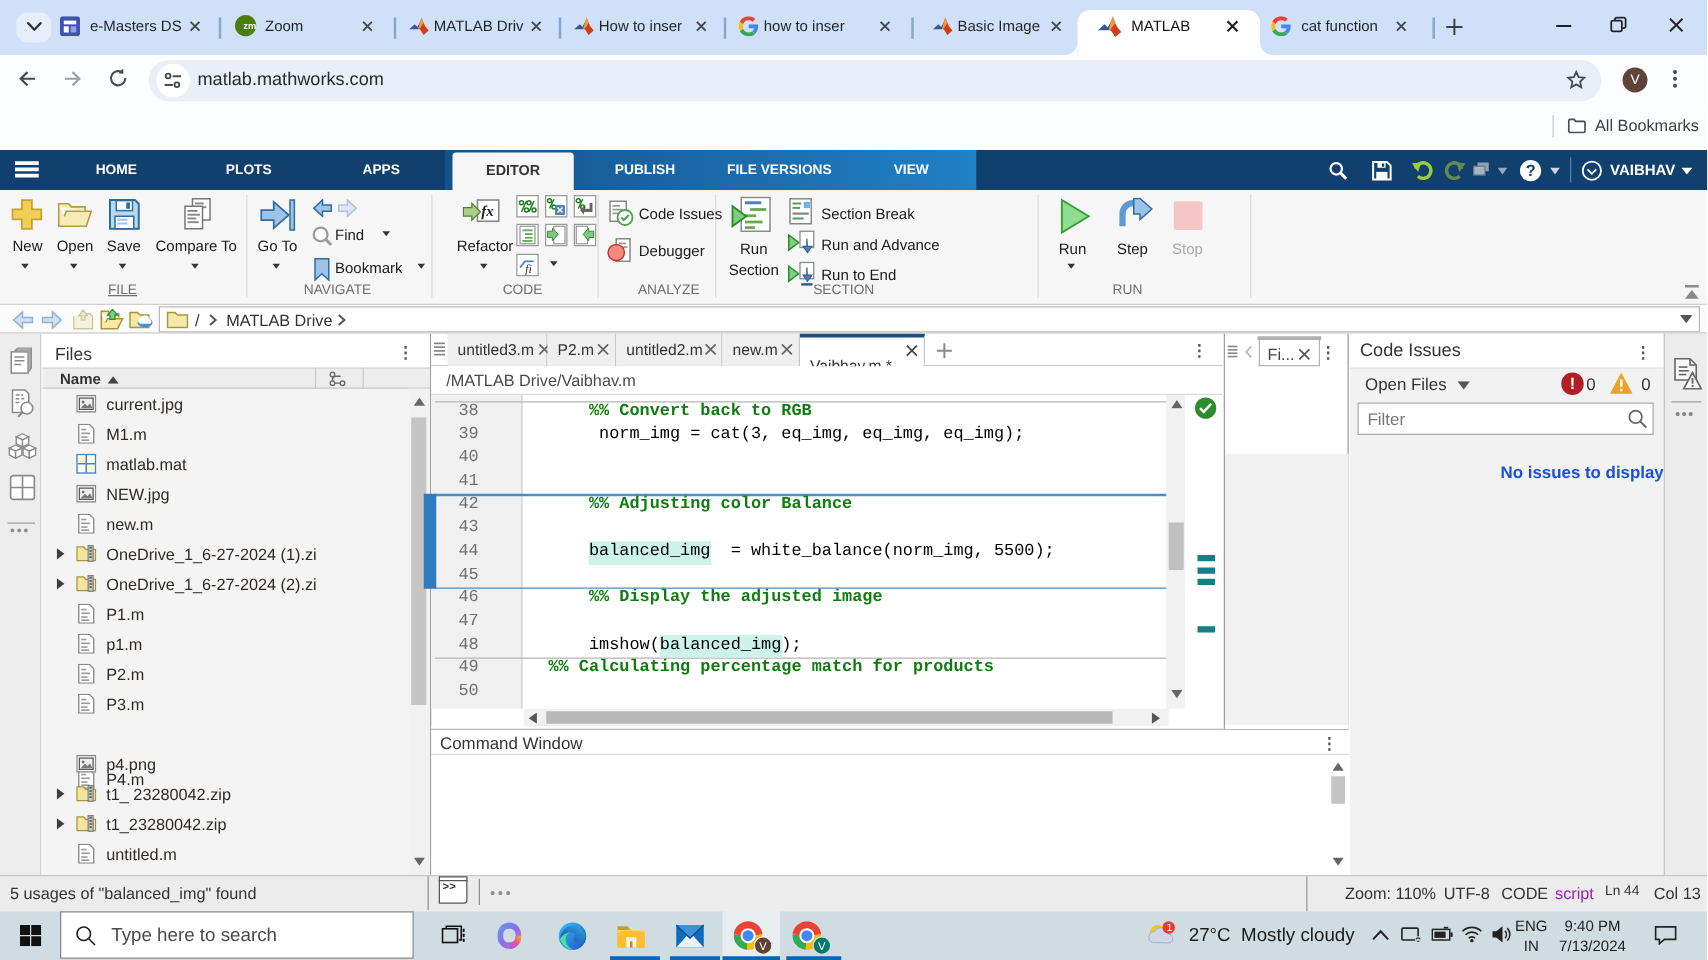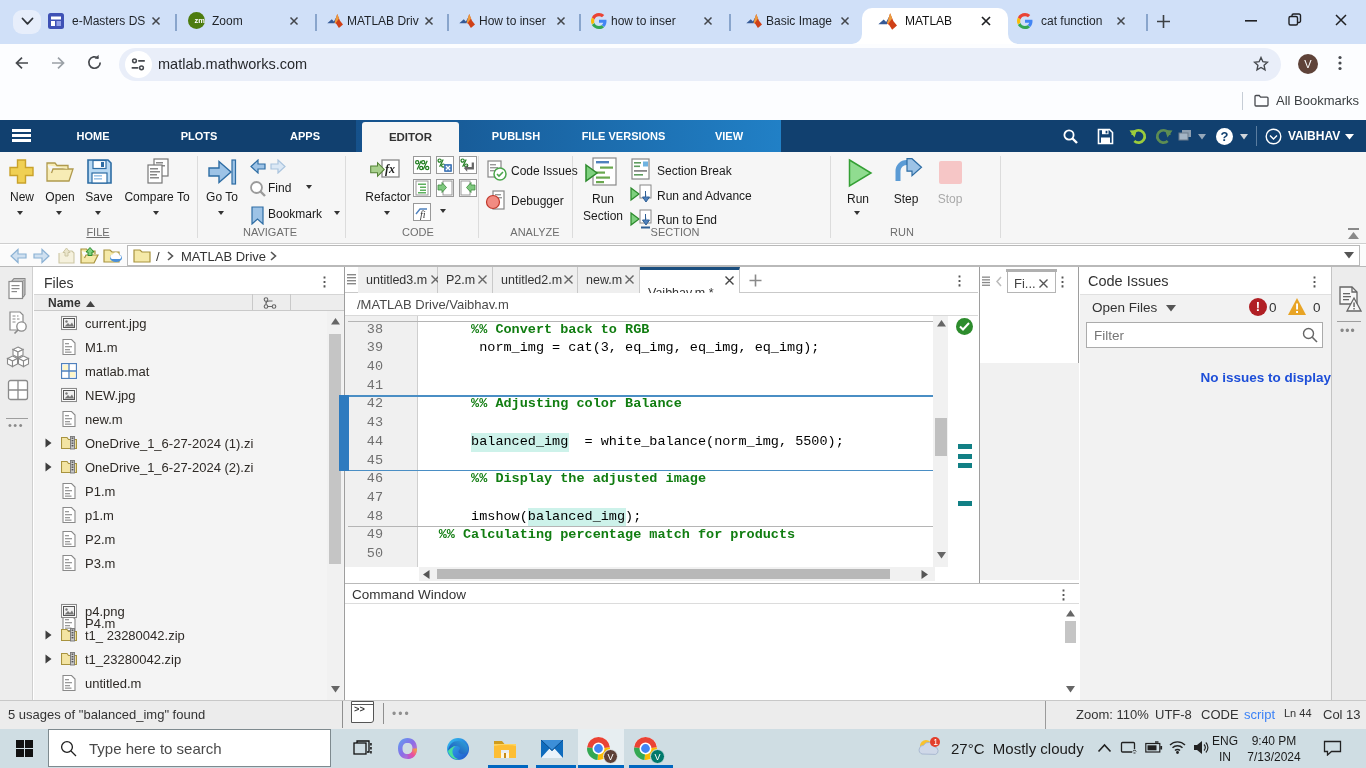--- a/index.html
+++ b/index.html
@@ -870,21 +870,21 @@
   <div class="abs" style="left:1045px;top:701px;width:1px;height:28px;background:#9b9b9b;"></div>
   <div class="abs" style="left:342px;top:701px;width:1px;height:27px;background:#8f8f8f;"></div>
     <div class="abs" style="left:383px;top:703px;width:1px;height:21px;background:#8f8f8f;"></div>
   <div class="abs" style="left:351px;top:701px;width:23px;height:22px;background:#fff;border:1.5px solid #555;border-radius:0 0 3px 0;"></div>
     <div class="abs" style="left:351px;top:703.5px;width:23px;height:1px;background:#555;"></div>
   <div class="abs mono" style="left:354px;top:705px;font-size:9px;font-weight:bold;color:#333;">&gt;&gt;</div>
   <div class="abs" style="left:392px;top:707px;color:#8f8f8f;font-size:12px;letter-spacing:2px;">•••</div>
   <div class="abs" style="left:1076px;top:707px;font-size:13px;color:#333;white-space:nowrap;">Zoom: 110%</div>
     <div class="abs" style="left:1155px;top:707px;font-size:13px;color:#333;">UTF-8</div>
     <div class="abs" style="left:1201px;top:707px;font-size:13px;color:#333;">CODE</div>
-    <div class="abs" style="left:1244px;top:707px;font-size:13px;color:#3b82f6;">script</div>
+    <div class="abs" style="left:1244px;top:707px;font-size:13px;color:#a21caf;">script</div>
     <div class="abs" style="left:1284px;top:707px;font-size:11px;color:#333;">Ln 44</div>
     <div class="abs" style="left:1323px;top:707px;font-size:13px;color:#333;">Col 13</div>
 
   <div class="abs" style="left:0;top:729px;width:1366px;height:39px;background:#cfdde3;"></div>
 
   <svg class="abs" style="left:16px;top:740px;" width="17" height="17" viewBox="0 0 17 17">
       <rect x="0" y="0" width="8" height="8" fill="#111"></rect>
       <rect x="9" y="0" width="8" height="8" fill="#111"></rect>
       <rect x="0" y="9" width="8" height="8" fill="#111"></rect>
       <rect x="9" y="9" width="8" height="8" fill="#111"></rect>

